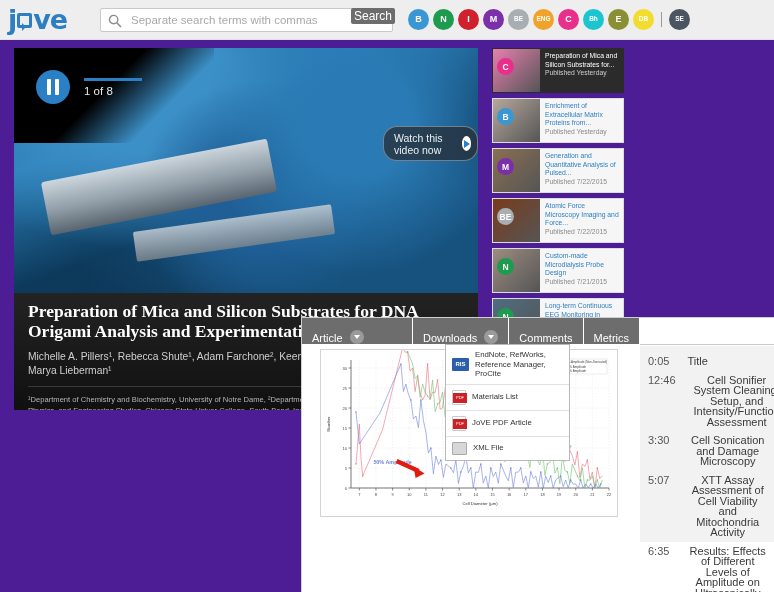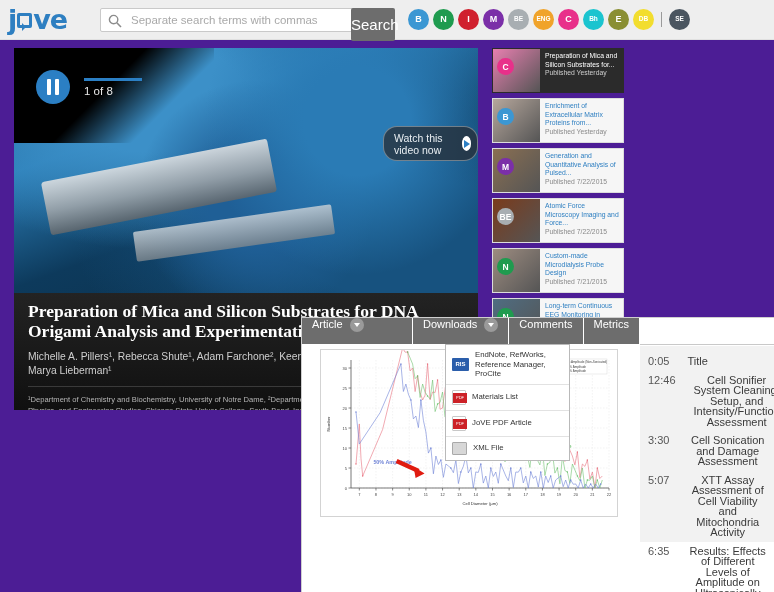--- a/index.html
+++ b/index.html
@@ -38,23 +38,23 @@
     background: #fff; border: 1px solid #c9c9c9; border-radius: 2px;
   }
   .search-icon { position: absolute; left: 7px; top: 5px; }
   .search-input {
     position: absolute; left: 30px; top: 0; width: 258px; height: 22px;
     border: 0; outline: 0; background: transparent;
     font-family: "Liberation Sans", sans-serif; font-size: 11.5px; color: #333;
   }
   .search-input::placeholder { color: #a9a9a9; }
   .search-btn {
-    position: absolute; left: 351px; top: 8px; width: 44px; height: 33px;
+    position: absolute; left: 351px; top: 8px; width: 44px; height: 16px;
     background: #6d6d6d; color: #fff; border: 0; border-radius: 2px;
-    font-family: "Liberation Sans", sans-serif; font-size: 15px; cursor: pointer;
+    font-family: "Liberation Sans", sans-serif; font-size: 12px; cursor: pointer;
   }
   .navicons { position: absolute; left: 408px; top: 9px; display: flex; align-items: center; gap: 4px; }
   .nic {
     width: 21px; height: 21px; border-radius: 50%;
     color: #fff; font-size: 9px; font-weight: 700;
     display: flex; align-items: center; justify-content: center;
     font-family: "Liberation Sans", sans-serif; line-height: 1;
   }
   .nic.sm { font-size: 6.5px; }
   .nav-sep { width: 1px; height: 15px; background: #9a9a9a; margin: 0 3px; }
@@ -144,21 +144,21 @@
   .relitem.active .reldate { color: #cfcfcf; }
 
   
   .overlay {
     position: absolute; left: 302px; top: 318px; width: 472px; height: 274px;
     background: #ffffff; box-shadow: 0 0 0 1px #cfcfcf;
   }
   .tabbar { position: absolute; left: 0; top: 0; height: 26px; width: 338px; display: flex; }
   .tab {
     background: #6d6d6d; color: #fff; font-size: 11px;
-    display: flex; align-items: flex-start; padding: 0 10px; gap: 7px;
+    display: flex; align-items: flex-end; padding: 0 10px; gap: 7px;
     border-right: 1px solid #fff; cursor: pointer; height: 26px;
   }
   .tab.wide { width: 140px; }
   .caret {
     width: 14px; height: 14px; border-radius: 50%; background: #9a9a9a;
     display: flex; align-items: center; justify-content: center;
   }
   .caret i { width: 0; height: 0; border-top: 4px solid #fff;
              border-left: 3.5px solid transparent; border-right: 3.5px solid transparent; }
 
@@ -519,21 +519,21 @@
         <div class="chap">
           <span class="t">0:05</span>
           <span>Title</span>
         </div>
         <div class="chap">
           <span class="t">12:46</span>
           <span>Cell Sonifier System Cleaning, Setup, and Intensity/Function Assessment</span>
         </div>
         <div class="chap">
           <span class="t">3:30</span>
-          <span>Cell Sonication and Damage Assessment</span>
+          <span>Cell Sonication and Damage Microscopy</span>
         </div>
         <div class="chap">
           <span class="t">5:07</span>
           <span>XTT Assay Assessment of Cell Viability and Mitochondria Activity</span>
         </div>
         <div class="chap sel">
           <span class="t">6:35</span>
           <span>Results: Effects of Different Levels of Amplitude on Ultrasonically Lysed U937 and THP1 Cells</span>
         </div>
         <div class="chap">

